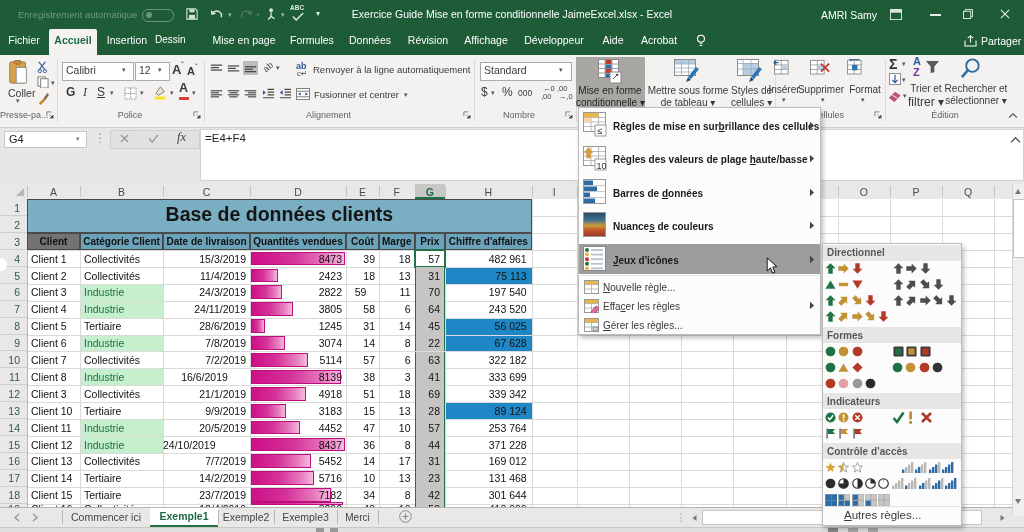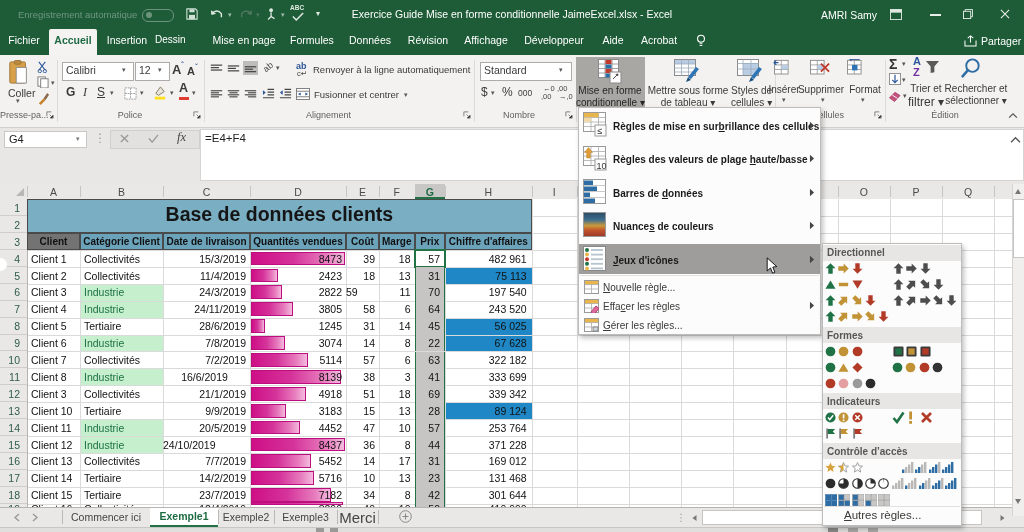--- a/index.html
+++ b/index.html
@@ -460,21 +460,21 @@
 <div style="position:absolute;left:414.5px;top:267.0px;width:30.5px;height:16.9px;background:#c6c5c4;border-left:1px solid #217346;border-right:1px solid #217346;box-sizing:border-box"></div>
 <div style="position:absolute;left:414.5px;top:269.5px;width:25.5px;height:12px;color:#111;font-size:10.5px;white-space:nowrap;text-align:right;z-index:2">31</div>
 <div style="position:absolute;left:446px;top:268.0px;width:85.70000000000005px;height:15.899999999999999px;background:#1f87c5"></div>
 <div style="position:absolute;left:445px;top:269.5px;width:81.70000000000005px;height:12px;color:#111;font-size:10.5px;white-space:nowrap;text-align:right;z-index:2">75 113</div>
 <div style="position:absolute;left:31px;top:286.4px;width:48px;height:12px;color:#111;font-size:10.5px;white-space:nowrap">Client 3</div>
 <div style="position:absolute;left:81px;top:284.9px;width:82px;height:15.899999999999999px;background:#c6efce"></div>
 <div style="position:absolute;left:84px;top:286.4px;width:76px;height:12px;color:#1e7145;font-size:10.5px">Industrie</div>
 <div style="position:absolute;left:163px;top:286.4px;width:83px;height:12px;color:#111;font-size:10.5px;white-space:nowrap;text-align:right">24/3/2019</div>
 <div style="position:absolute;left:251px;top:285.4px;width:31.307447185176443px;height:13.899999999999999px;background:linear-gradient(to right,#ce0f86 0%,#d5339a 45%,#e77bbd 80%,#f4bade 100%);border:1px solid #bc0e7c;box-sizing:border-box"></div>
 <div style="position:absolute;left:250px;top:286.4px;width:92px;height:12px;color:#111;font-size:10.5px;white-space:nowrap;text-align:right">2822</div>
-<div style="position:absolute;left:346px;top:286.4px;width:29px;height:12px;color:#111;font-size:10.5px;white-space:nowrap;text-align:left">59</div>
+<div style="position:absolute;left:346px;top:286.4px;width:29px;height:12px;color:#111;font-size:10.5px;white-space:nowrap;text-align:center">59</div>
 <div style="position:absolute;left:379px;top:286.4px;width:31.5px;height:12px;color:#111;font-size:10.5px;white-space:nowrap;text-align:right">11</div>
 <div style="position:absolute;left:414.5px;top:283.9px;width:30.5px;height:16.9px;background:#c6c5c4;border-left:1px solid #217346;border-right:1px solid #217346;box-sizing:border-box"></div>
 <div style="position:absolute;left:414.5px;top:286.4px;width:25.5px;height:12px;color:#111;font-size:10.5px;white-space:nowrap;text-align:right;z-index:2">70</div>
 <div style="position:absolute;left:445px;top:286.4px;width:81.70000000000005px;height:12px;color:#111;font-size:10.5px;white-space:nowrap;text-align:right;z-index:2">197 540</div>
 <div style="position:absolute;left:31px;top:303.3px;width:48px;height:12px;color:#111;font-size:10.5px;white-space:nowrap">Client 4</div>
 <div style="position:absolute;left:81px;top:301.8px;width:82px;height:15.899999999999999px;background:#c6efce"></div>
 <div style="position:absolute;left:84px;top:303.3px;width:76px;height:12px;color:#1e7145;font-size:10.5px">Industrie</div>
 <div style="position:absolute;left:163px;top:303.3px;width:83px;height:12px;color:#111;font-size:10.5px;white-space:nowrap;text-align:right">24/11/2019</div>
 <div style="position:absolute;left:251px;top:302.3px;width:42.21291160155789px;height:13.899999999999999px;background:linear-gradient(to right,#ce0f86 0%,#d5339a 45%,#e77bbd 80%,#f4bade 100%);border:1px solid #bc0e7c;box-sizing:border-box"></div>
 <div style="position:absolute;left:250px;top:303.3px;width:92px;height:12px;color:#111;font-size:10.5px;white-space:nowrap;text-align:right">3805</div>
@@ -621,21 +621,21 @@
   </svg>
 <div style="position:absolute;left:62px;top:510px;width:1px;height:14px;background:#b9b8b7;z-index:4"></div>
 <div style="position:absolute;left:62px;top:508px;width:88px;height:19px;color:#444;font-size:10.5px;text-align:center;line-height:19px;white-space:nowrap;z-index:4">Commencer ici</div>
 <div style="position:absolute;left:150px;top:510px;width:1px;height:14px;background:#b9b8b7;z-index:4"></div>
 <div style="position:absolute;left:150px;top:508px;width:68px;height:19px;background:#ffffff;border-bottom:2.5px solid #217346;box-sizing:border-box;color:#1e6b43;font-size:10.5px;font-weight:bold;text-align:center;line-height:17px;z-index:4">Exemple1</div>
 <div style="position:absolute;left:218px;top:510px;width:1px;height:14px;background:#b9b8b7;z-index:4"></div>
 <div style="position:absolute;left:218px;top:508px;width:56px;height:19px;color:#444;font-size:10.5px;text-align:center;line-height:19px;white-space:nowrap;z-index:4">Exemple2</div>
 <div style="position:absolute;left:274px;top:510px;width:1px;height:14px;background:#b9b8b7;z-index:4"></div>
 <div style="position:absolute;left:274px;top:508px;width:63px;height:19px;color:#444;font-size:10.5px;text-align:center;line-height:19px;white-space:nowrap;z-index:4">Exemple3</div>
 <div style="position:absolute;left:337px;top:510px;width:1px;height:14px;background:#b9b8b7;z-index:4"></div>
-<div style="position:absolute;left:337px;top:508px;width:41px;height:19px;color:#444;font-size:15px;text-align:center;line-height:19px;white-space:nowrap;z-index:4">Merci</div>
+<div style="position:absolute;left:337px;top:508px;width:41px;height:19px;color:#444;font-size:10px;text-align:center;line-height:19px;white-space:nowrap;z-index:4">Merci</div>
 <div style="position:absolute;left:378px;top:510px;width:1px;height:14px;background:#b9b8b7;z-index:4"></div>
 <svg style="position:absolute;left:399px;top:510px;z-index:4" width="13" height="13" viewBox="0 0 13 13">
     <circle cx="6.5" cy="6.5" r="5.8" fill="none" stroke="#8a8988"></circle>
     <path d="M6.5 3.5 V9.5 M3.5 6.5 H9.5" stroke="#8a8988" stroke-width="1.1"></path>
   </svg>
 <div style="position:absolute;left:676px;top:512px;width:3px;height:11px;color:#999;font-size:10px;z-index:4">⋮</div>
 <svg style="position:absolute;left:691px;top:514px;z-index:4" width="7" height="8" viewBox="0 0 7 8">
     <path d="M5.5 1 L1.5 4 5.5 7 z" fill="#777"></path>
   </svg>
 <div style="position:absolute;left:702px;top:510px;width:278px;height:13px;background:#ffffff;border:1px solid #c6c5c4;z-index:4"></div>

